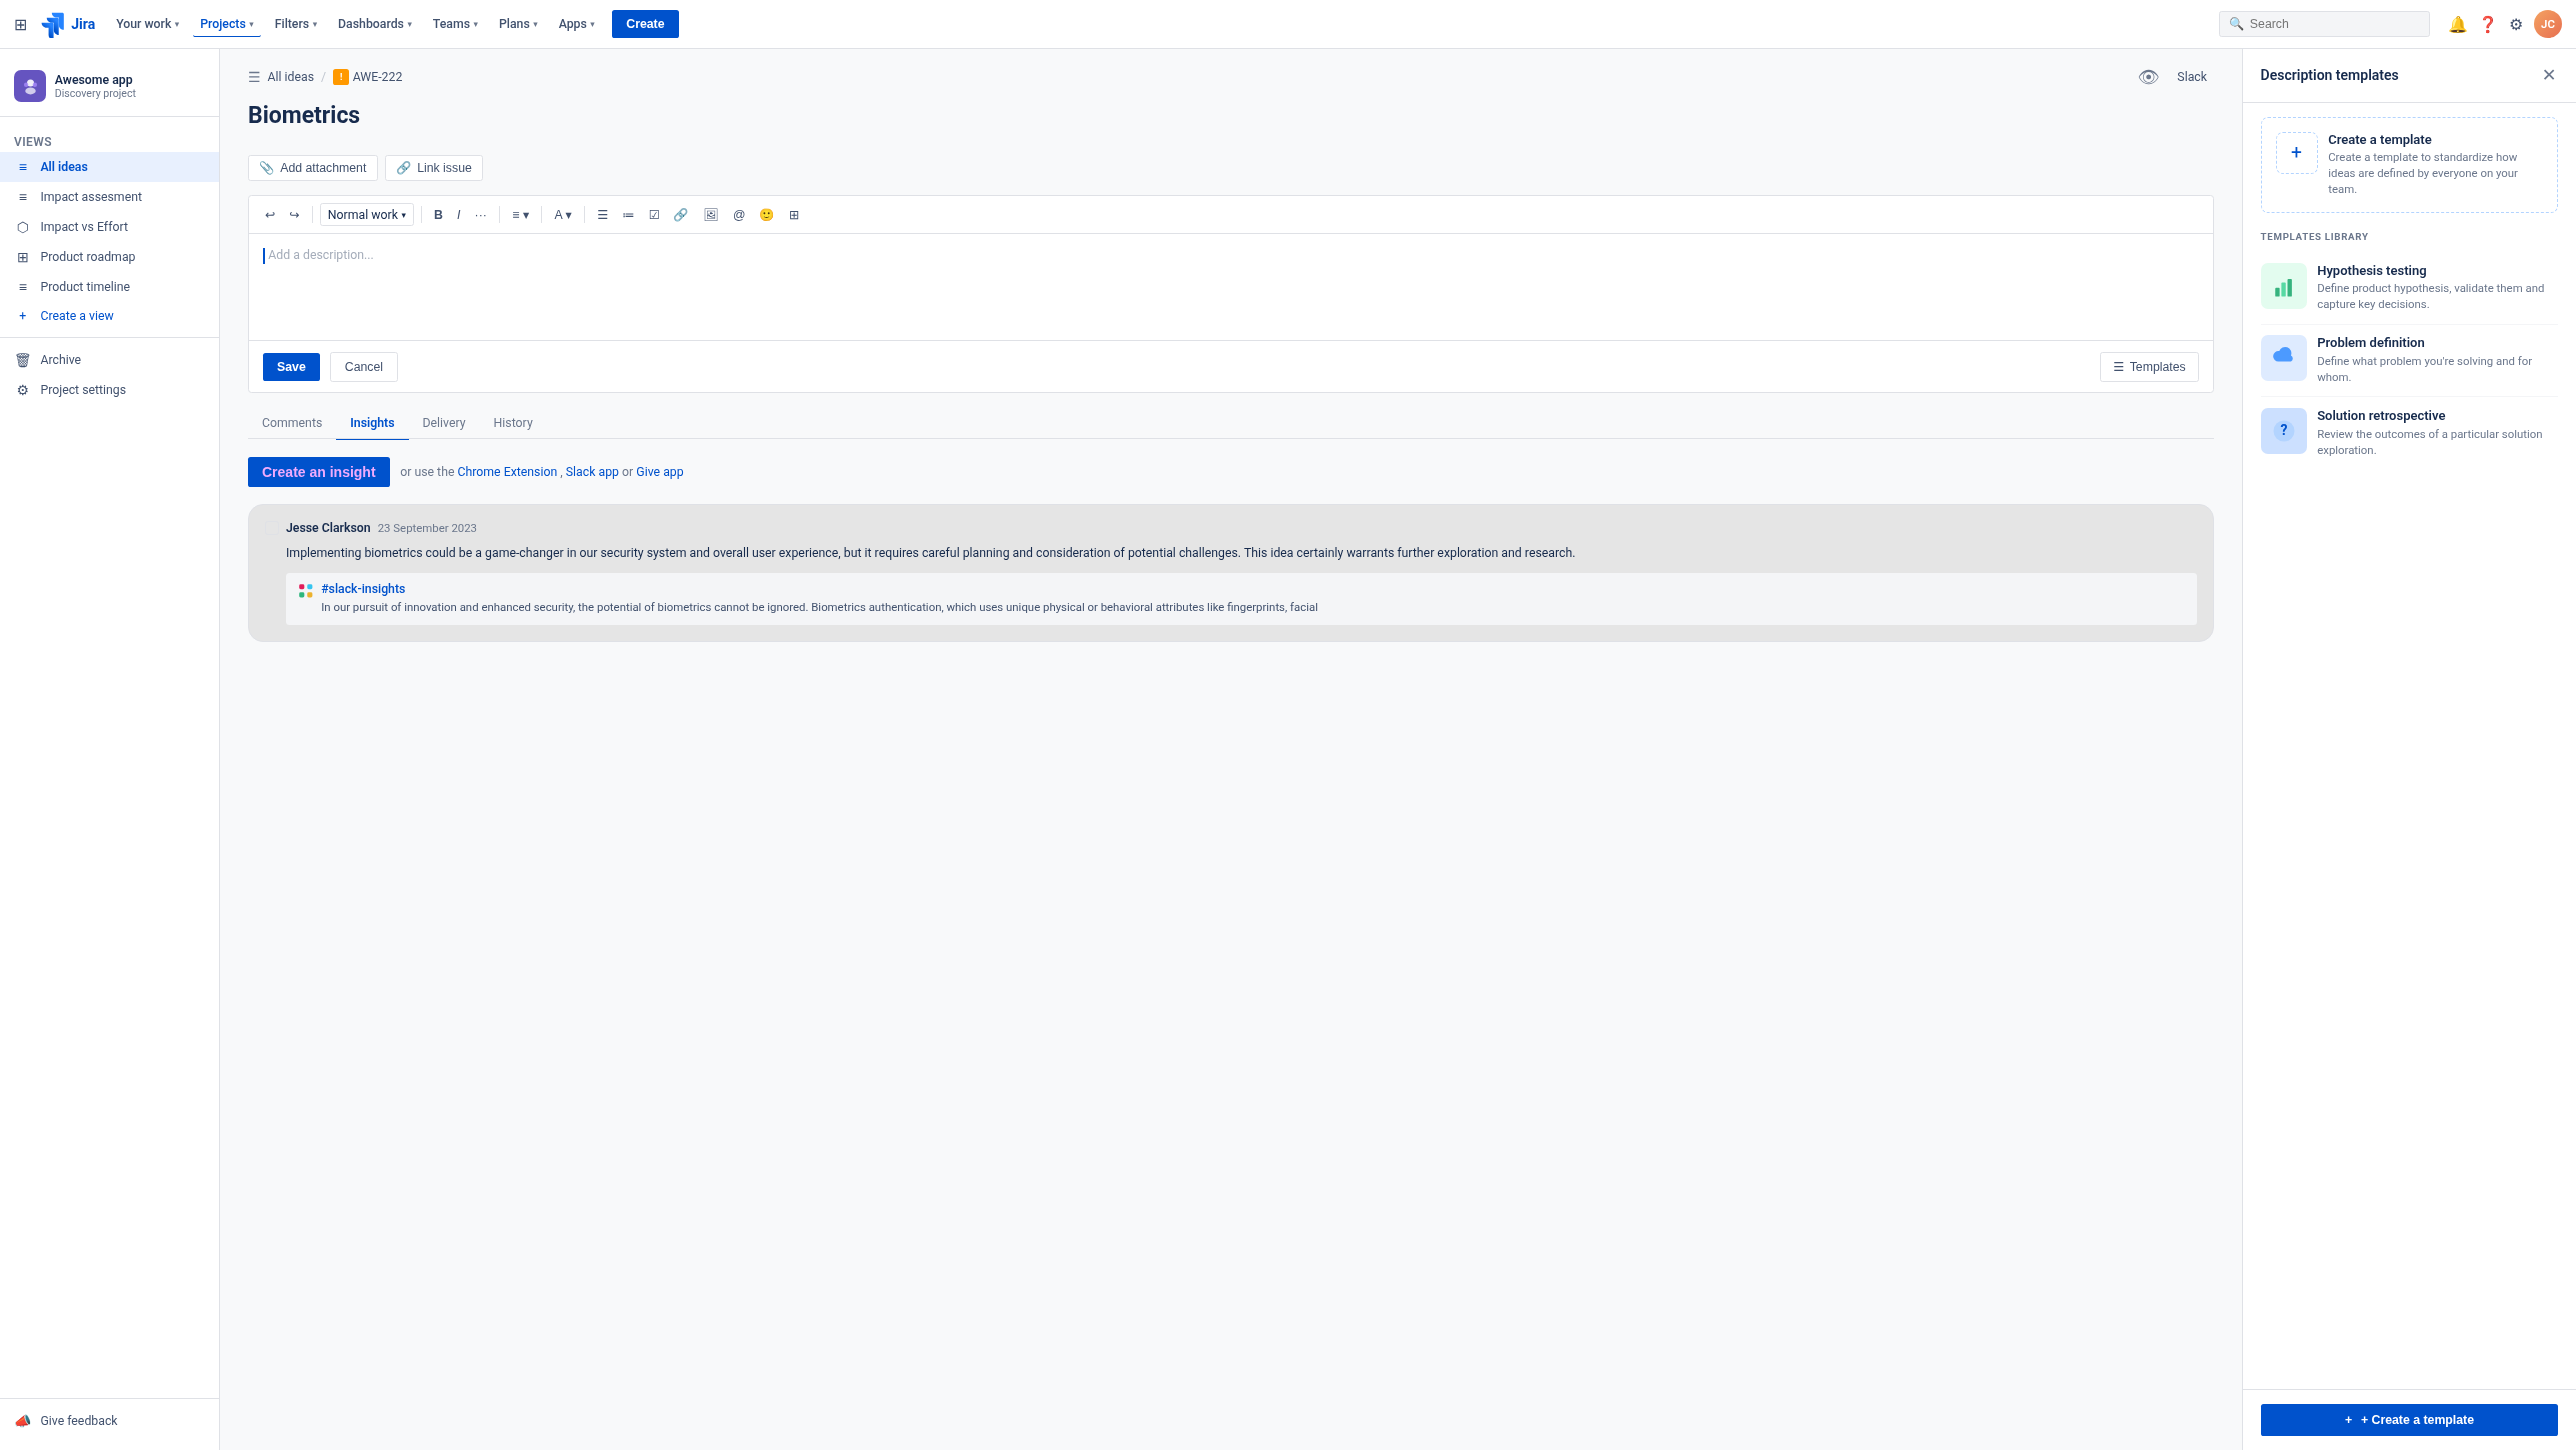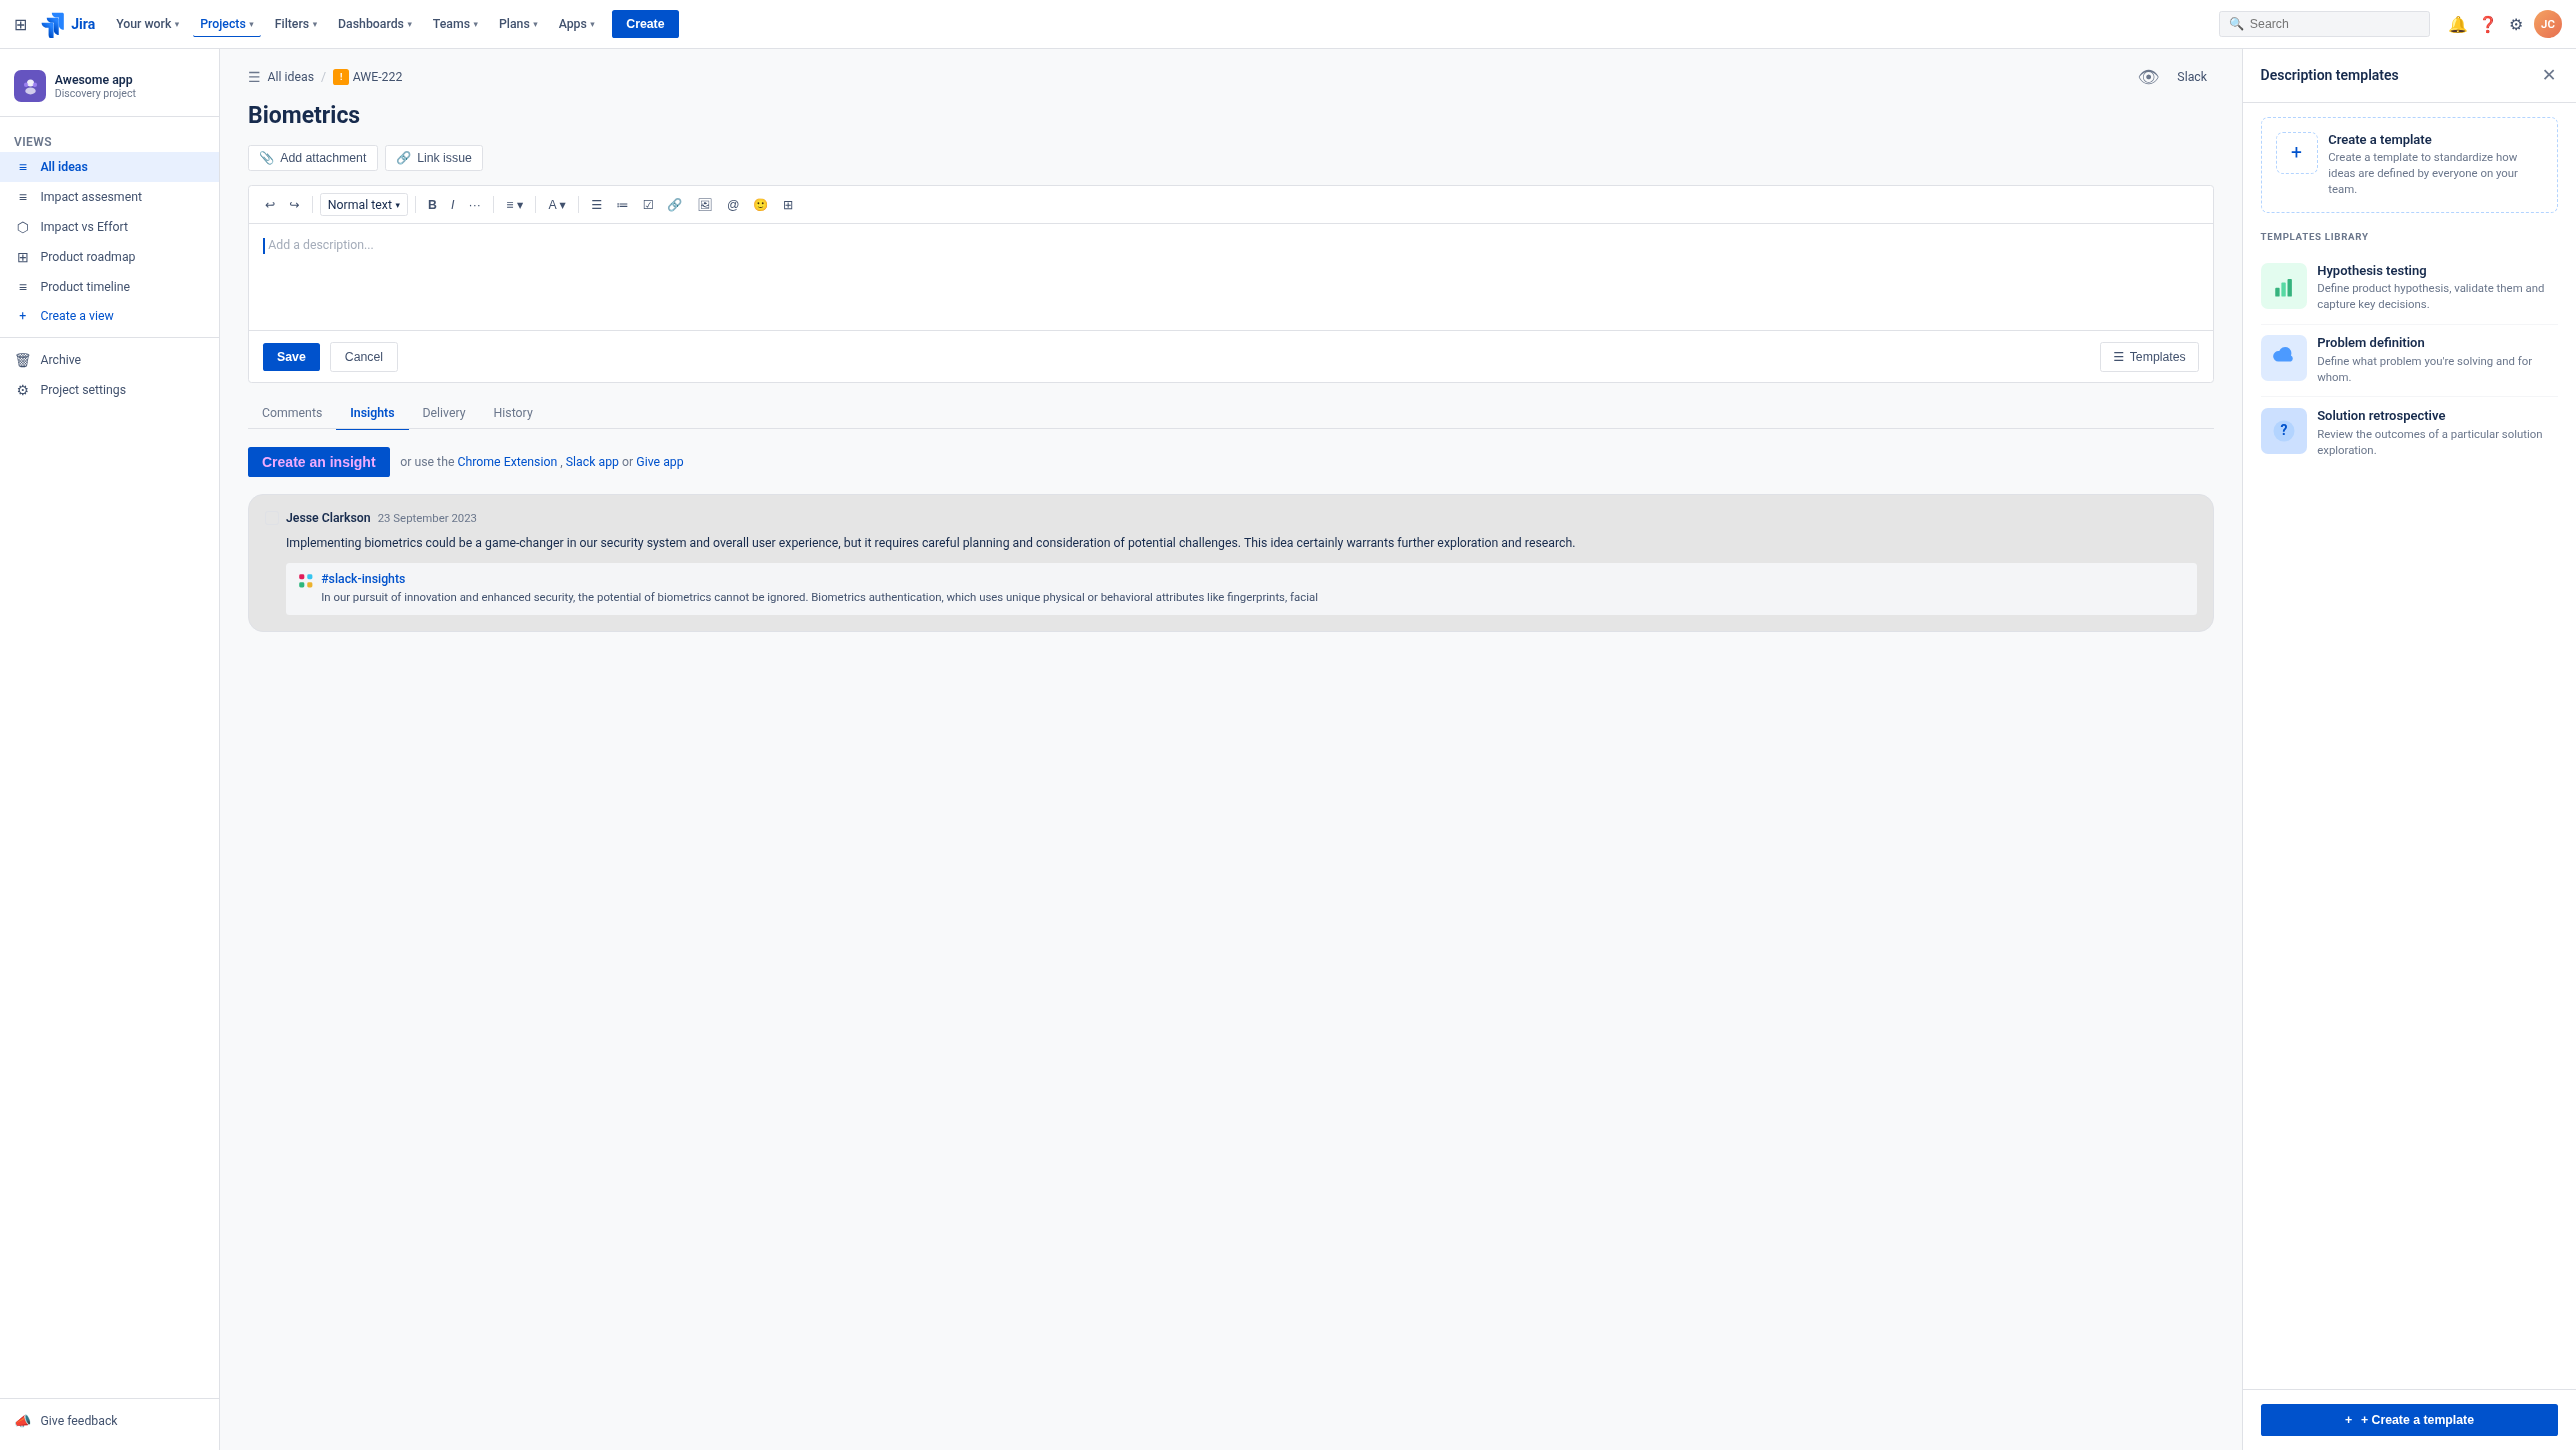--- a/index.html
+++ b/index.html
@@ -46,21 +46,21 @@
     .breadcrumb { display: flex; align-items: center; gap: 7px; margin-bottom: 14px; color: #6b778c; font-size: 12.3px; }
     .breadcrumb-separator { color: #c1c7d0; }
     .breadcrumb-link { color: #42526e; cursor: pointer; }
     .breadcrumb-issue { display: flex; align-items: center; gap: 3.5px; color: #42526e; }
     .issue-icon { width: 16px; height: 16px; border-radius: 2.6px; background: #ff9900; display: inline-flex; align-items: center; justify-content: center; color: #fff; font-size: 8.8px; font-weight: 700; }
     .breadcrumb-actions { margin-left: auto; display: flex; align-items: center; gap: 10.6px; }
     .breadcrumb-eye { color: #6b778c; cursor: pointer; font-size: 17.6px; }
     .breadcrumb-move { color: #42526e; cursor: pointer; font-size: 12.3px; padding: 3.5px 7px; border-radius: 2.6px; }
 
     
-    .page-title { font-size: 23px; font-weight: 700; color: #172b4d; margin-bottom: 16px; }
+    .page-title { font-size: 23px; font-weight: 700; color: #172b4d; margin-bottom: 26px; }
 
     
     .action-bar { display: flex; gap: 7px; margin-bottom: 14px; }
     .action-btn { display: flex; align-items: center; gap: 5.3px; padding: 5.3px 10.6px; border: 0.9px solid #dfe1e6; border-radius: 2.6px; background: #fff; color: #42526e; font-size: 12.3px; cursor: pointer; }
 
     
     .editor-container { background: #fff; border: 0.9px solid #dfe1e6; border-radius: 3.5px; margin-bottom: 14px; }
     .editor-toolbar { display: flex; align-items: center; gap: 3.5px; padding: 7px 10.6px; border-bottom: 0.9px solid #dfe1e6; flex-wrap: wrap; }
     .toolbar-btn { background: none; border: none; padding: 3.5px 5.3px; border-radius: 2.6px; cursor: pointer; color: #42526e; font-size: 12.3px; display: flex; align-items: center; gap: 1.8px; }
     .toolbar-separator { width: 0.9px; height: 17.6px; background: #dfe1e6; margin: 0 3.5px; }
@@ -287,21 +287,21 @@
           <span>Link issue</span>
         </button>
       </div>
 
       <div class="editor-container">
         <div class="editor-toolbar">
           <button class="toolbar-btn">↩</button>
           <button class="toolbar-btn">↪</button>
           <div class="toolbar-separator"></div>
           <div class="toolbar-select">
-            <span>Normal text</span>
+            <span>Normal work</span>
             <span style="font-size:8.8px;">▾</span>
           </div>
           <div class="toolbar-separator"></div>
           <button class="toolbar-btn" style="font-weight:700;">B</button>
           <button class="toolbar-btn" style="font-style:italic;">I</button>
           <button class="toolbar-btn">···</button>
           <div class="toolbar-separator"></div>
           <button class="toolbar-btn">≡ ▾</button>
           <div class="toolbar-separator"></div>
           <button class="toolbar-btn">A ▾</button>

